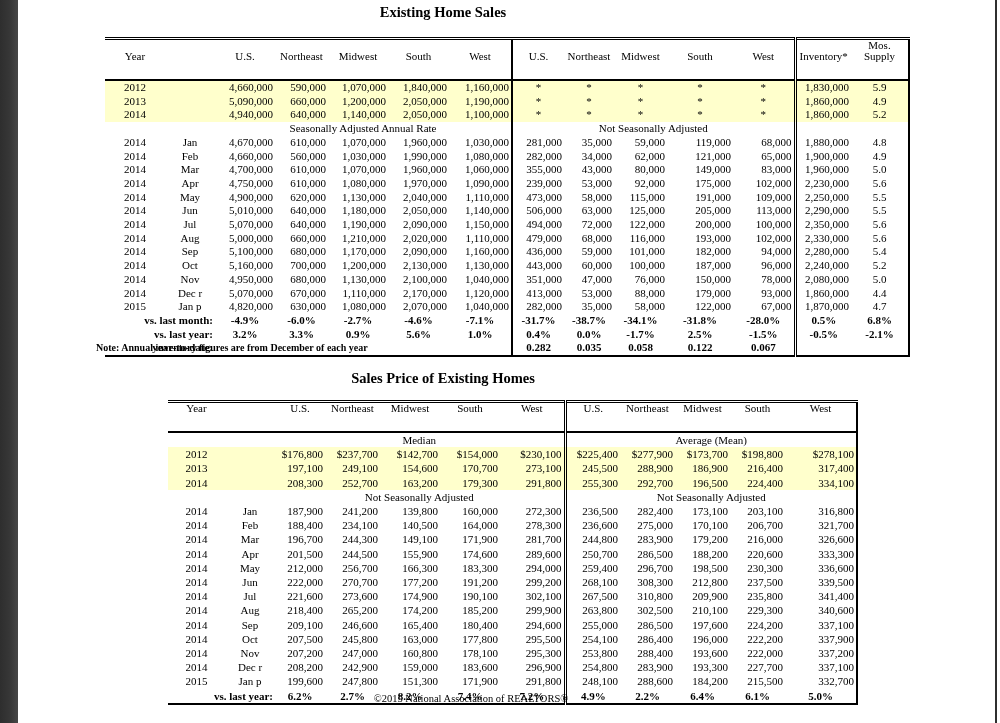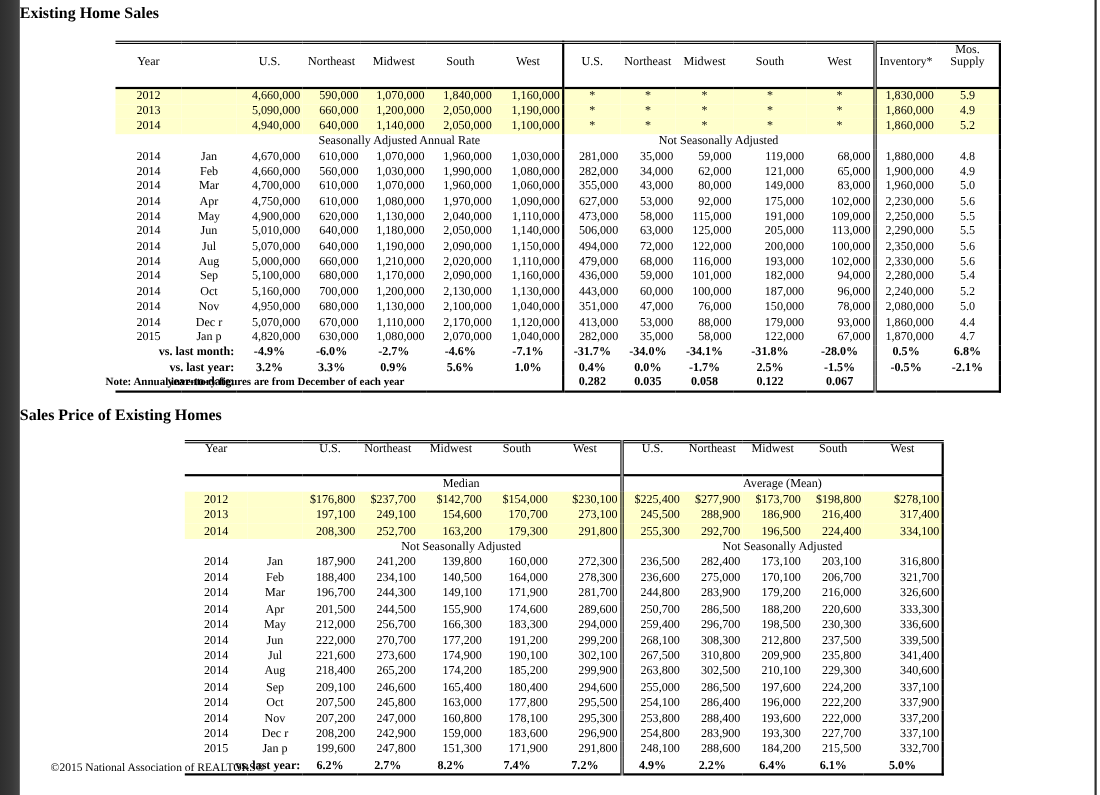--- a/index.html
+++ b/index.html
@@ -4,21 +4,21 @@
 <style>
   html,body{margin:0;padding:0;}
   body{
     width:1000px;height:723px;position:relative;background:#ffffff;
     font-family:"Liberation Serif","DejaVu Serif",serif;color:#000;
     overflow:hidden;
   }
   .left-strip{position:absolute;left:0;top:0;width:18px;height:723px;
     background:linear-gradient(90deg,#2e2e2e 0%,#383838 60%,#474747 100%);}
   .right-edge{position:absolute;left:995px;top:0;width:2px;height:723px;background:#2f2f2f;}
-  .center-band{position:absolute;left:18px;width:850px;text-align:left;}
+  .center-band{position:absolute;left:18px;width:850px;text-align:center;}
   .doc-title{font-weight:bold;font-size:14.5px;}
   .footer-text{font-size:10.5px;}
   .note-text{position:absolute;left:96px;top:342px;font-weight:bold;font-size:10px;}
 
   table{border-collapse:collapse;table-layout:fixed;font-size:11px;}
   td,th{padding:0 2px;white-space:nowrap;overflow:visible;font-weight:normal;}
   .t1-wrap{position:absolute;left:105px;top:37px;}
   .t2-wrap{position:absolute;left:168px;top:400px;}
   .t1,.t2{border-top:3px double #000;border-right:2px solid #000;border-bottom:2px solid #000;}
   .t1{width:804px;} .t2{width:689px;}
@@ -183,21 +183,21 @@
           <td class="c">5.0</td>
         </tr>
         <tr>
           <td class="c">2014</td>
           <td class="c">Apr</td>
           <td class="r">4,750,000</td>
           <td class="r">610,000</td>
           <td class="r">1,080,000</td>
           <td class="r">1,970,000</td>
           <td class="r">1,090,000</td>
-          <td class="r gl">627,000</td>
+          <td class="r gl">239,000</td>
           <td class="r">53,000</td>
           <td class="r">92,000</td>
           <td class="r">175,000</td>
           <td class="r">102,000</td>
           <td class="r gd">2,230,000</td>
           <td class="c">5.6</td>
         </tr>
         <tr>
           <td class="c">2014</td>
           <td class="c">May</td>
@@ -343,21 +343,21 @@
           <td class="c">4.7</td>
         </tr>
         <tr>
           <td colspan="2" class="b r">vs. last month:</td>
           <td class="b c">-4.9%</td>
           <td class="b c">-6.0%</td>
           <td class="b c">-2.7%</td>
           <td class="b c">-4.6%</td>
           <td class="b c">-7.1%</td>
           <td class="b c gl">-31.7%</td>
-          <td class="b c">-34.0%</td>
+          <td class="b c">-38.7%</td>
           <td class="b c">-34.1%</td>
           <td class="b c">-31.8%</td>
           <td class="b c">-28.0%</td>
           <td class="b c gd">0.5%</td>
           <td class="b c">6.8%</td>
         </tr>
         <tr>
           <td colspan="2" class="b r">vs. last year:</td>
           <td class="b c">3.2%</td>
           <td class="b c">3.3%</td>

